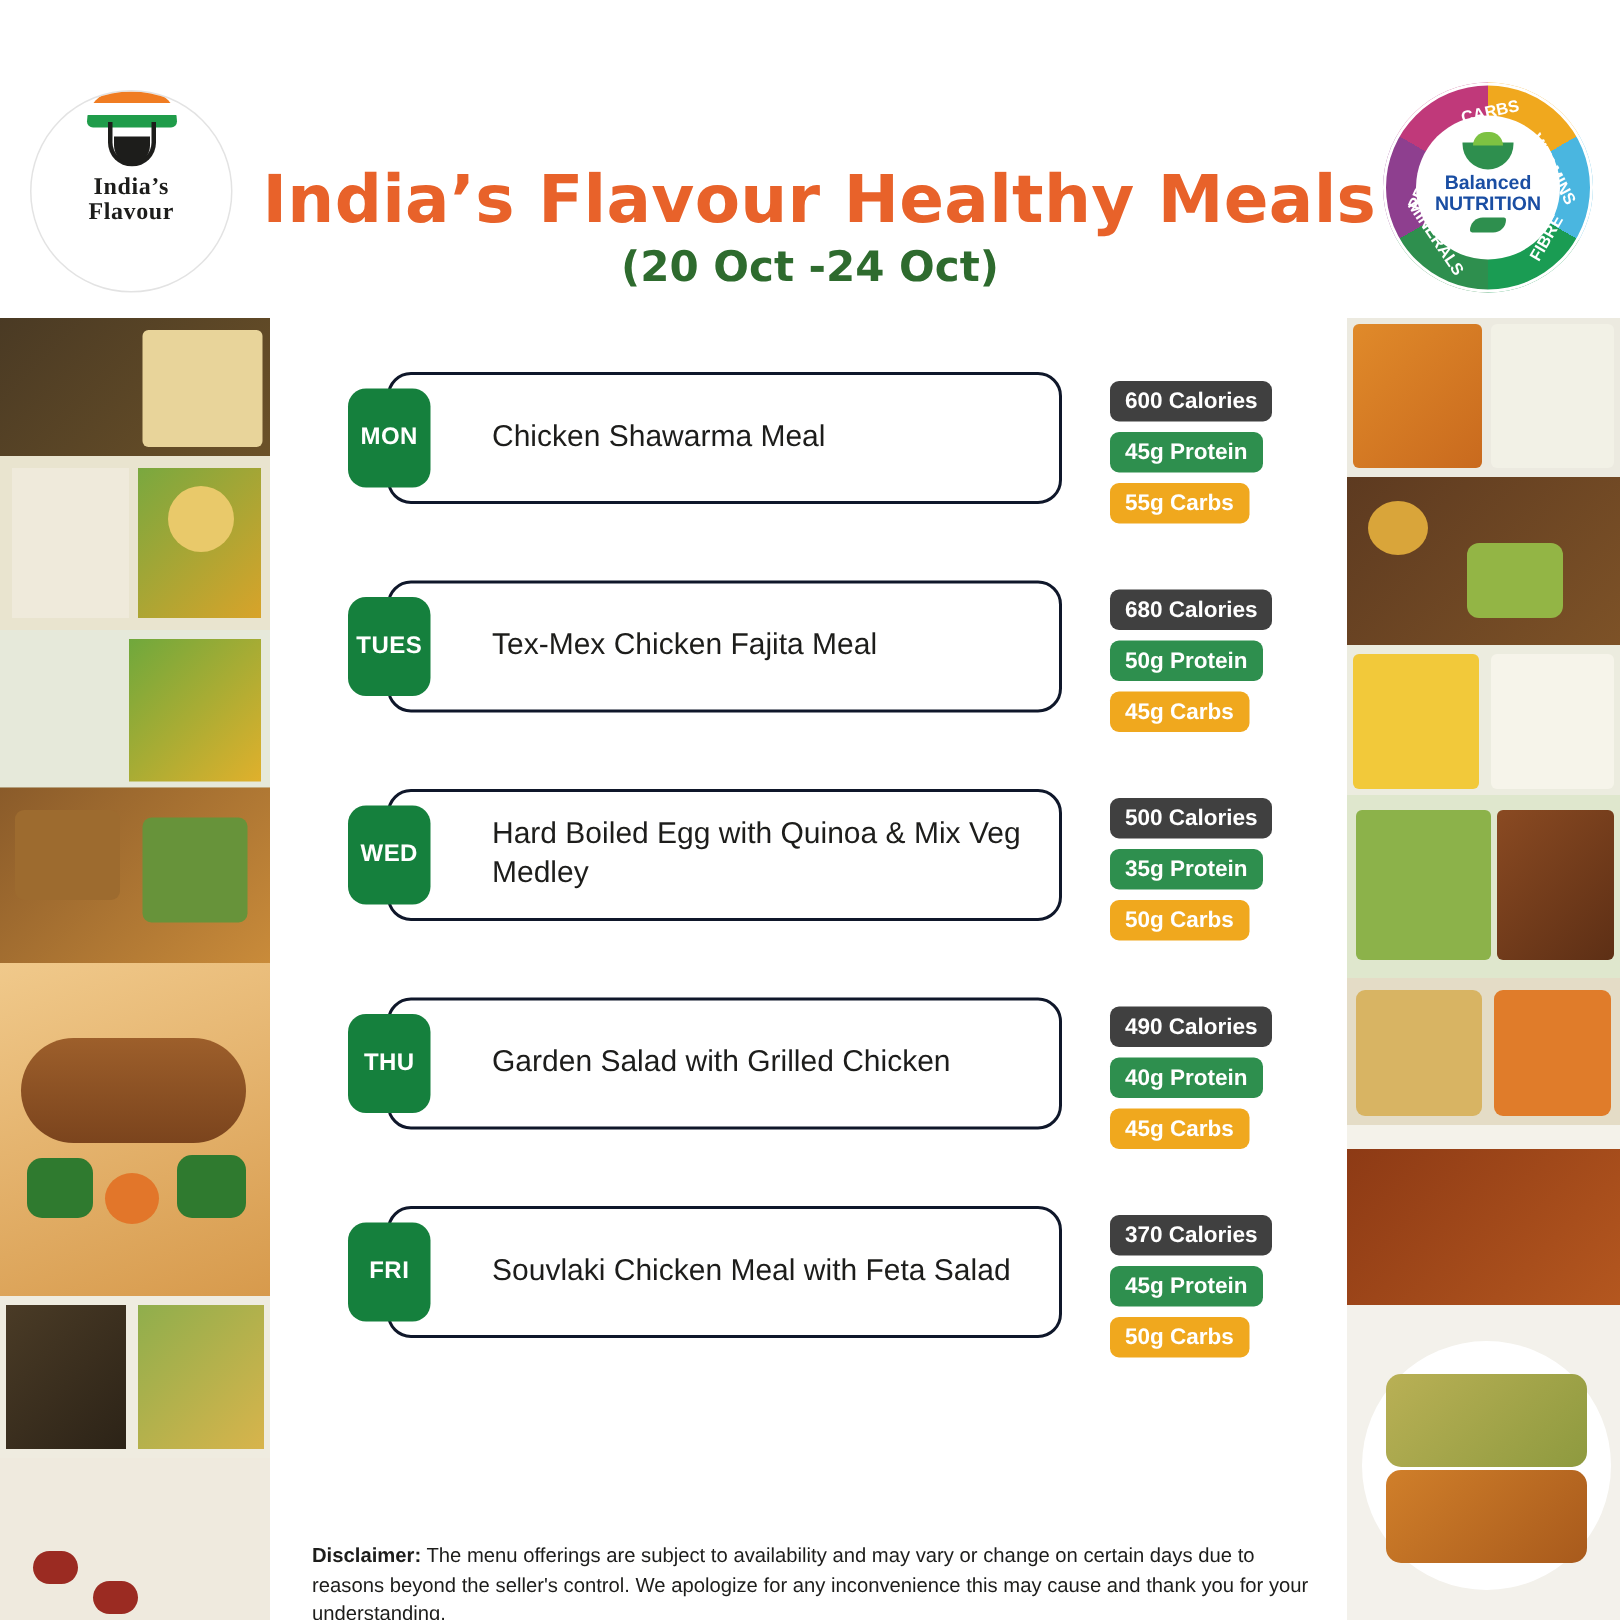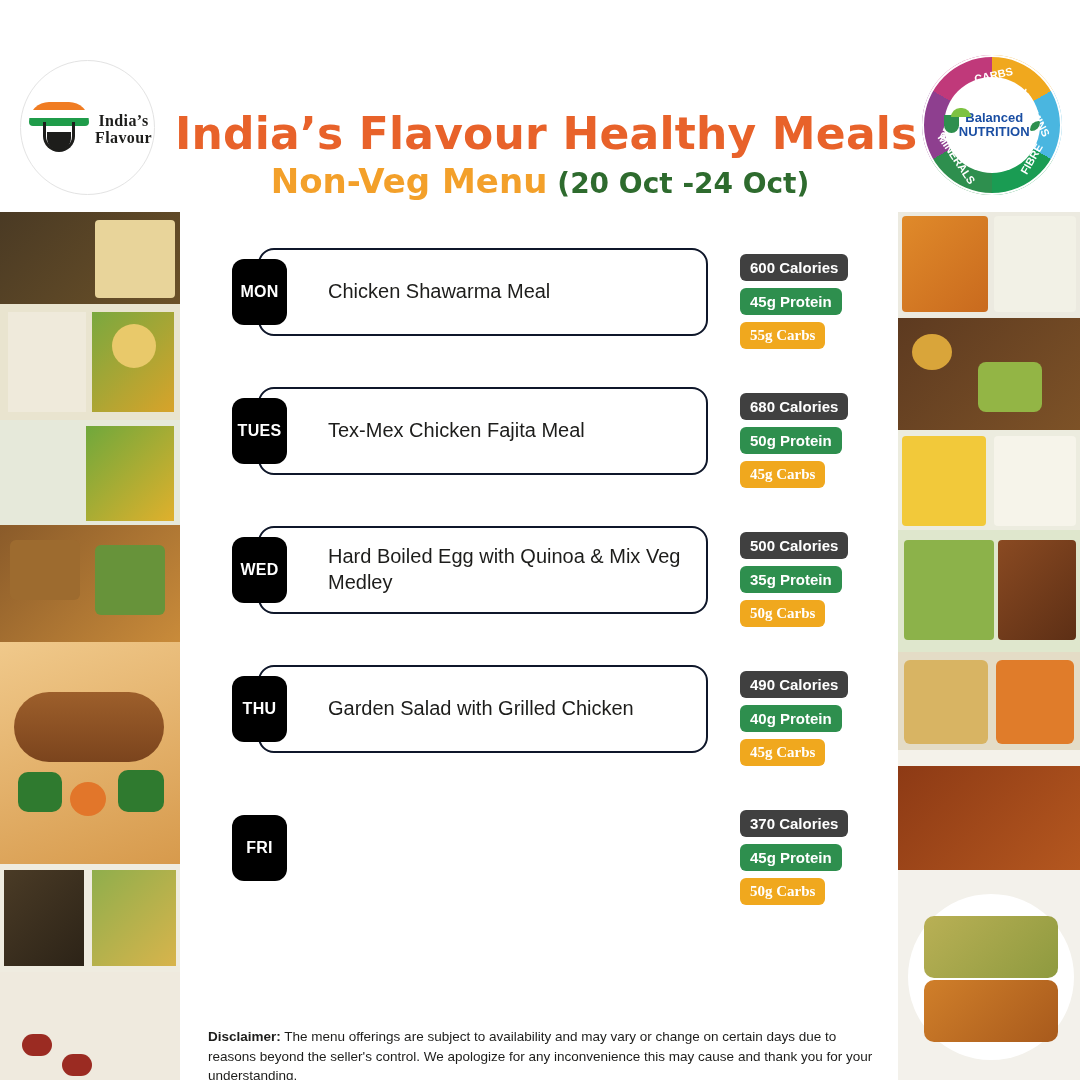--- a/index.html
+++ b/index.html
@@ -14,21 +14,21 @@
 
   
   .header {
     position:absolute; left:0; top:0; width:1080px; height:212px;
     background:#ffffff;
   }
   .logo {
     position:absolute; left:20px; top:60px;
     width:135px; height:135px; border-radius:50%;
     border:1px solid #e3e3e3; background:#fff;
-    display:flex; flex-direction:row; align-items:center; justify-content:center;
+    display:flex; flex-direction:column; align-items:center; 
     overflow:hidden;
   }
   .logo .logo-mark { width:72px; height:52px; position:relative; }
   .logo .turban {
     position:absolute; left:6px; top:0; width:60px; height:24px;
     border-radius:30px 30px 6px 6px;
     background:linear-gradient(180deg,#f07c22 0%,#f07c22 33%,#ffffff 33%,#ffffff 66%,#1f9c4a 66%,#1f9c4a 100%);
   }
   .logo .face {
     position:absolute; left:20px; top:20px; width:32px; height:30px;
@@ -74,21 +74,21 @@
       #4ab6e0 60deg 120deg,
       #1a9c53 120deg 180deg,
       #2e8f4e 180deg 240deg,
       #8e3f8f 240deg 300deg,
       #c0397a 300deg 360deg);
     box-shadow:0 0 0 2px #ffffff inset;
   }
   .nutri-badge .inner {
     position:absolute; left:22px; top:22px; width:96px; height:96px;
     border-radius:50%; background:#ffffff;
-    display:flex; align-items:center; justify-content:center;
+    display:flex; flex-direction:column; align-items:center; justify-content:center;
   }
   .nutri-badge .bowl {
     width:34px; height:18px; background:#2e8f4e;
     border-radius:0 0 18px 18px; position:relative; margin-bottom:2px;
   }
   .nutri-badge .bowl:before {
     content:""; position:absolute; left:7px; top:-7px; width:20px; height:9px;
     background:#7dc242; border-radius:10px 10px 0 0;
   }
   .nutri-badge .bal {
@@ -124,34 +124,34 @@
     border:2px solid #0f172a; border-radius:16px; background:#ffffff;
     display:flex; align-items:center;
   }
   .card .meal {
     padding-left:68px; padding-right:12px;
     font-size:20px; color:#1d1d1b; line-height:1.28;
     font-family:"Liberation Sans", sans-serif;
   }
   .daypill {
     position:absolute; left:0; top:11px; width:55px; height:66px;
-    background:#000000; border-radius:12px;
+    background:#15803d; border-radius:12px;
     display:flex; align-items:center; justify-content:center;
     color:#ffffff; font-weight:bold; font-size:16px; letter-spacing:.3px;
     z-index:2;
   }
   .macros { position:absolute; left:508px; top:6px; width:135px; }
   .macro {
     display:inline-block; border-radius:6px; color:#ffffff;
     font-weight:bold; font-size:15px; padding:5px 10px; margin-bottom:7px;
     white-space:nowrap;
   }
   .m-cal { background:#404040; }
   .m-pro { background:#2e8f4e; }
-  .m-carb{ background:#f0a81e;font-family:Liberation Serif, serif; }
+  .m-carb{ background:#f0a81e; }
 
   
   .disclaimer {
     position:absolute; left:208px; top:1027px; width:665px;
     font-size:13.5px; line-height:1.45; color:#1d1d1b;
   }
   .disclaimer b { color:#1d1d1b; }
 </style>
 </head>
 <body>
@@ -166,21 +166,20 @@
     </div>
     <div class="logo-text">
       <span>India’s</span><br>
       <span>Flavour</span>
     </div>
   </div>
 
   <div class="title-wrap">
     <div class="main-title">India’s Flavour Healthy Meals</div>
     <div class="sub-row">
-      <div class="sub-title">Non-Veg Menu</div>
       <div class="date-range">(20 Oct -24 Oct)</div>
     </div>
   </div>
 
   <div class="nutri-badge">
     <div class="ring"></div>
     <div class="ring-label rl-protein">PROTEIN</div>
     <div class="ring-label rl-carbs">CARBS</div>
     <div class="ring-label rl-vitamins">VITAMINS</div>
     <div class="ring-label rl-fibre">FIBRE</div>
@@ -321,20 +320,23 @@
     </div>
     <div class="macros">
       <div class="macro m-cal">490 Calories</div><br>
       <div class="macro m-pro">40g Protein</div><br>
       <div class="macro m-carb">45g Carbs</div>
     </div>
   </div>
 
   <div class="row">
     <div class="daypill">FRI</div>
+    <div class="card">
+      <div class="meal">Souvlaki Chicken Meal with Feta Salad</div>
+    </div>
     <div class="macros">
       <div class="macro m-cal">370 Calories</div><br>
       <div class="macro m-pro">45g Protein</div><br>
       <div class="macro m-carb">50g Carbs</div>
     </div>
   </div>
 
 </div>
 
 <div class="disclaimer">

